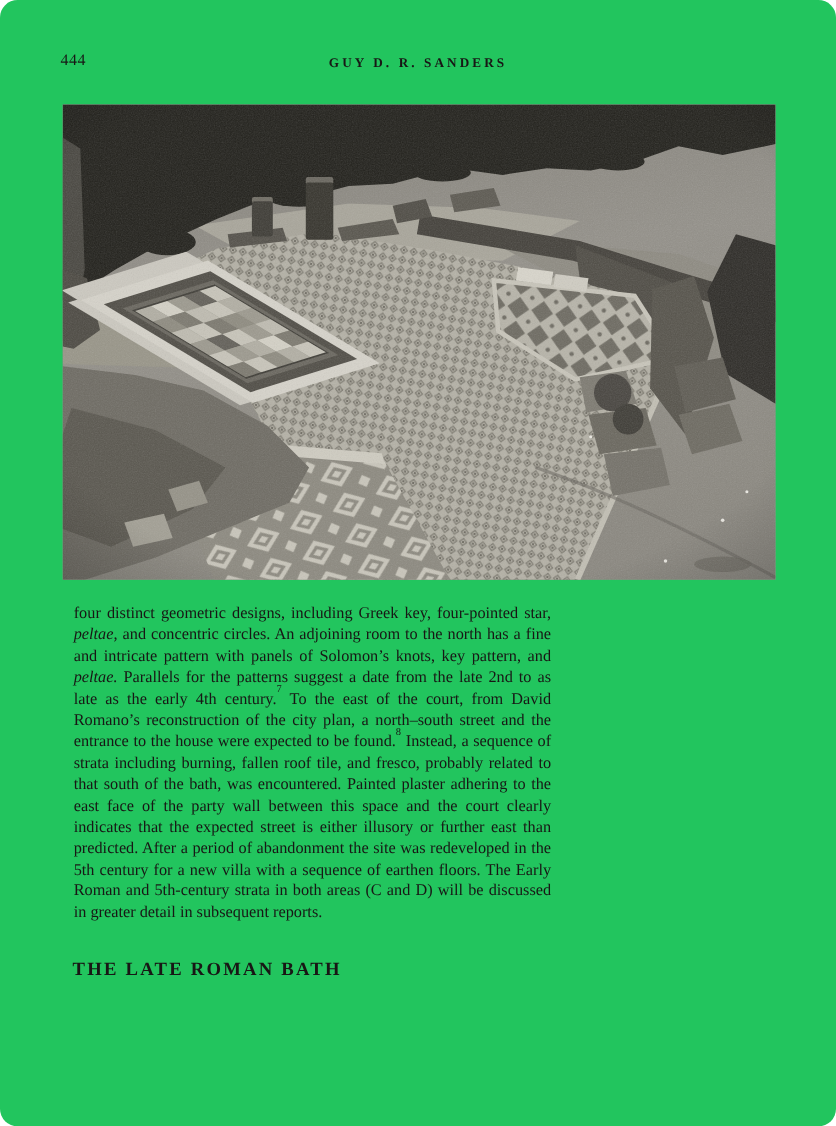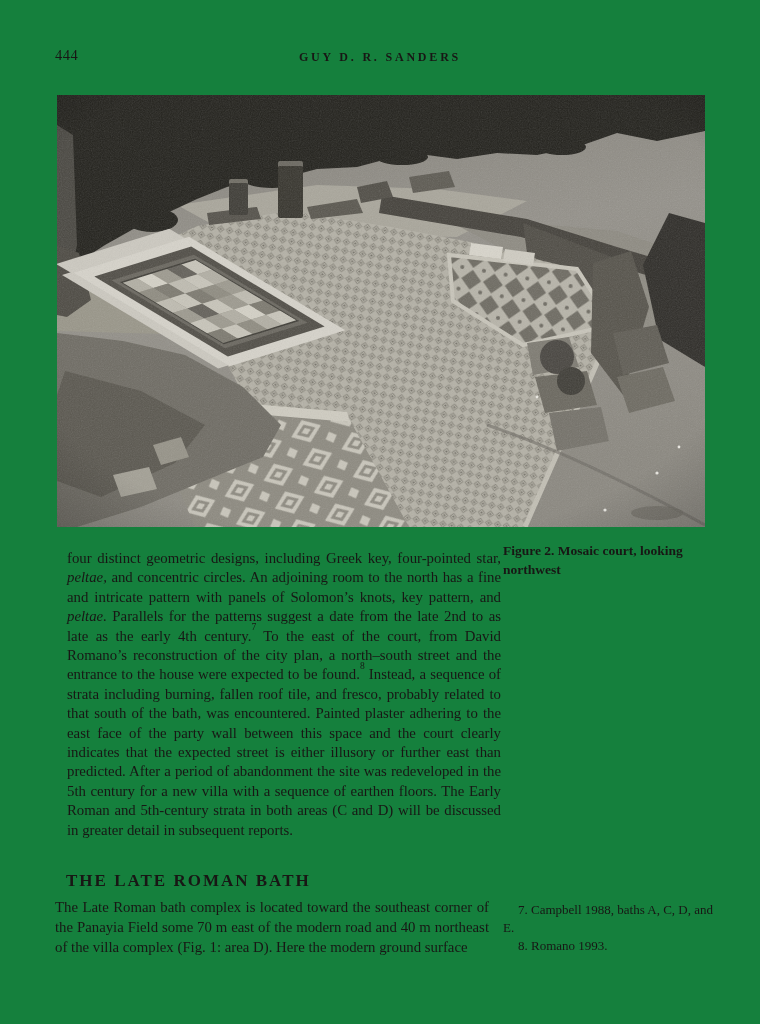--- a/index.html
+++ b/index.html
@@ -1,24 +1,25 @@
 <!DOCTYPE html>
 <html><head>
 <meta charset="utf-8">
 <style>
   * { box-sizing: border-box; }
   html, body { margin: 0; padding: 0; background: #ffffff; }
   .page {
     position: relative;
     width: 760px;
     height: 1024px;
-    background: #15803d;
+    background: #22c55e;
     overflow: hidden;
     font-family: "Liberation Serif", "DejaVu Serif", serif;
     color: #181715;
+    border-radius: 16px;
   }
   .pageno {
     position: absolute; left: 55px; top: 47px;
     font-size: 14.5px; letter-spacing: 0.5px;
   }
   .running-head {
     position: absolute; left: 0; right: 0; top: 50px;
     text-align: center;
     font-size: 12px; font-weight: 700; letter-spacing: 2.8px;
   }
@@ -225,26 +226,20 @@
         <circle cx="600" cy="378" r="1.6" fill="#eceae3"></circle>
         <circle cx="622" cy="352" r="1.4" fill="#eceae3"></circle>
         <circle cx="480" cy="302" r="1.4" fill="#eceae3"></circle>
       </g>
 
       <rect width="648" height="432" filter="url(#grain)" opacity="0.8"></rect>
       <rect width="648" height="432" fill="url(#vignette)"></rect>
     </svg>
   </figure>
 
-  <div class="figure-caption">Figure 2. Mosaic court, looking northwest</div>
 
   <p class="para para1"><span>four distinct geometric designs, including Greek key, four-pointed star, </span><i>peltae,</i><span> and concentric circles. An adjoining room to the north has a fine and intricate pattern with panels of Solomon’s knots, key pattern, and </span><i>peltae.</i><span> Parallels for the patterns suggest a date from the late 2nd to as late as the early 4th century.</span><sup class="fnref">7</sup><span> To the east of the court, from David Romano’s reconstruction of the city plan, a north–south street and the entrance to the house were expected to be found.</span><sup class="fnref">8</sup><span> Instead, a sequence of strata including burning, fallen roof tile, and fresco, probably related to that south of the bath, was encountered. Painted plaster adhering to the east face of the party wall between this space and the court clearly indicates that the expected street is either illusory or further east than predicted. After a period of abandonment the site was redeveloped in the 5th century for a new villa with a sequence of earthen floors. The Early Roman and 5th-century strata in both areas (C and D) will be discussed in greater detail in subsequent reports.</span></p>
 
   <h2 class="section-heading">THE LATE ROMAN BATH</h2>
 
-  <p class="para para2">The Late Roman bath complex is located toward the southeast corner of the Panayia Field some 70 m east of the modern road and 40 m northeast of the villa complex (Fig. 1: area D). Here the modern ground surface</p>
-
-  <aside class="footnotes">
-    <p class="footnote">7. Campbell 1988, baths A, C, D, and E.</p>
-    <p class="footnote">8. Romano 1993.</p>
-  </aside>
+
 
 </div>
 
 </body></html>

